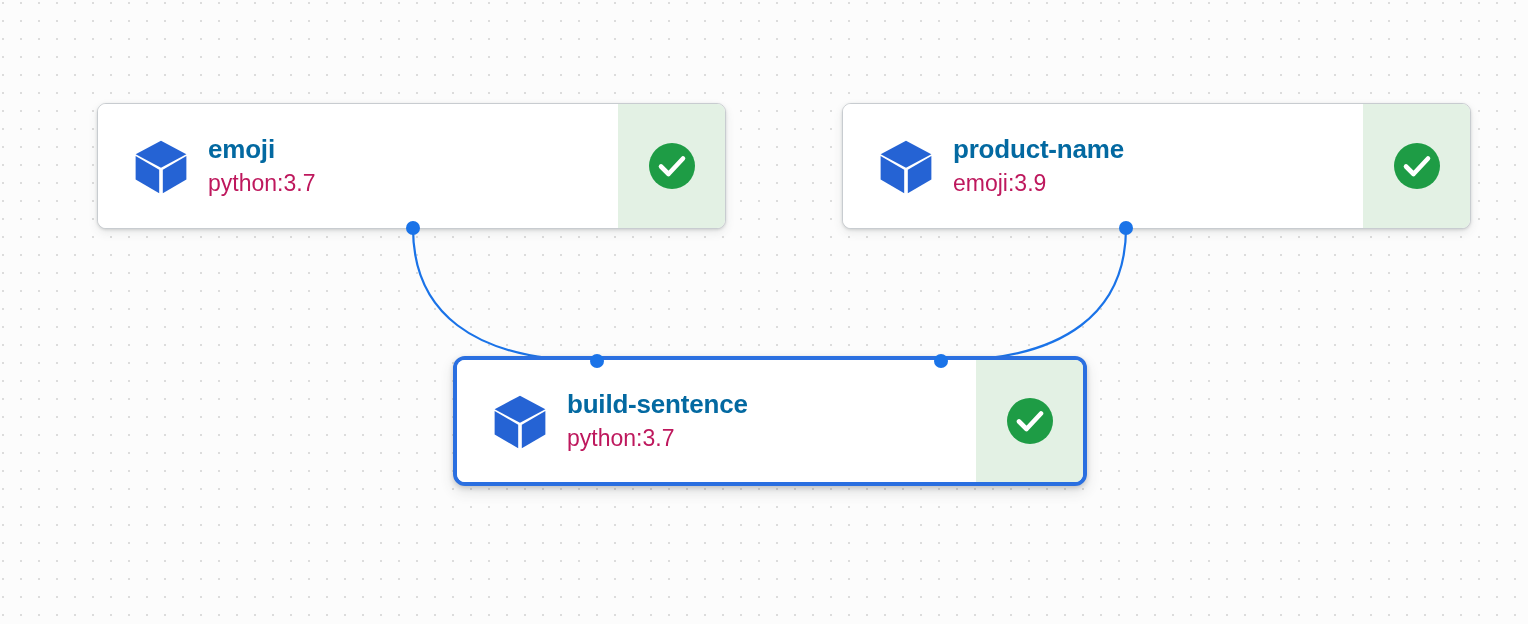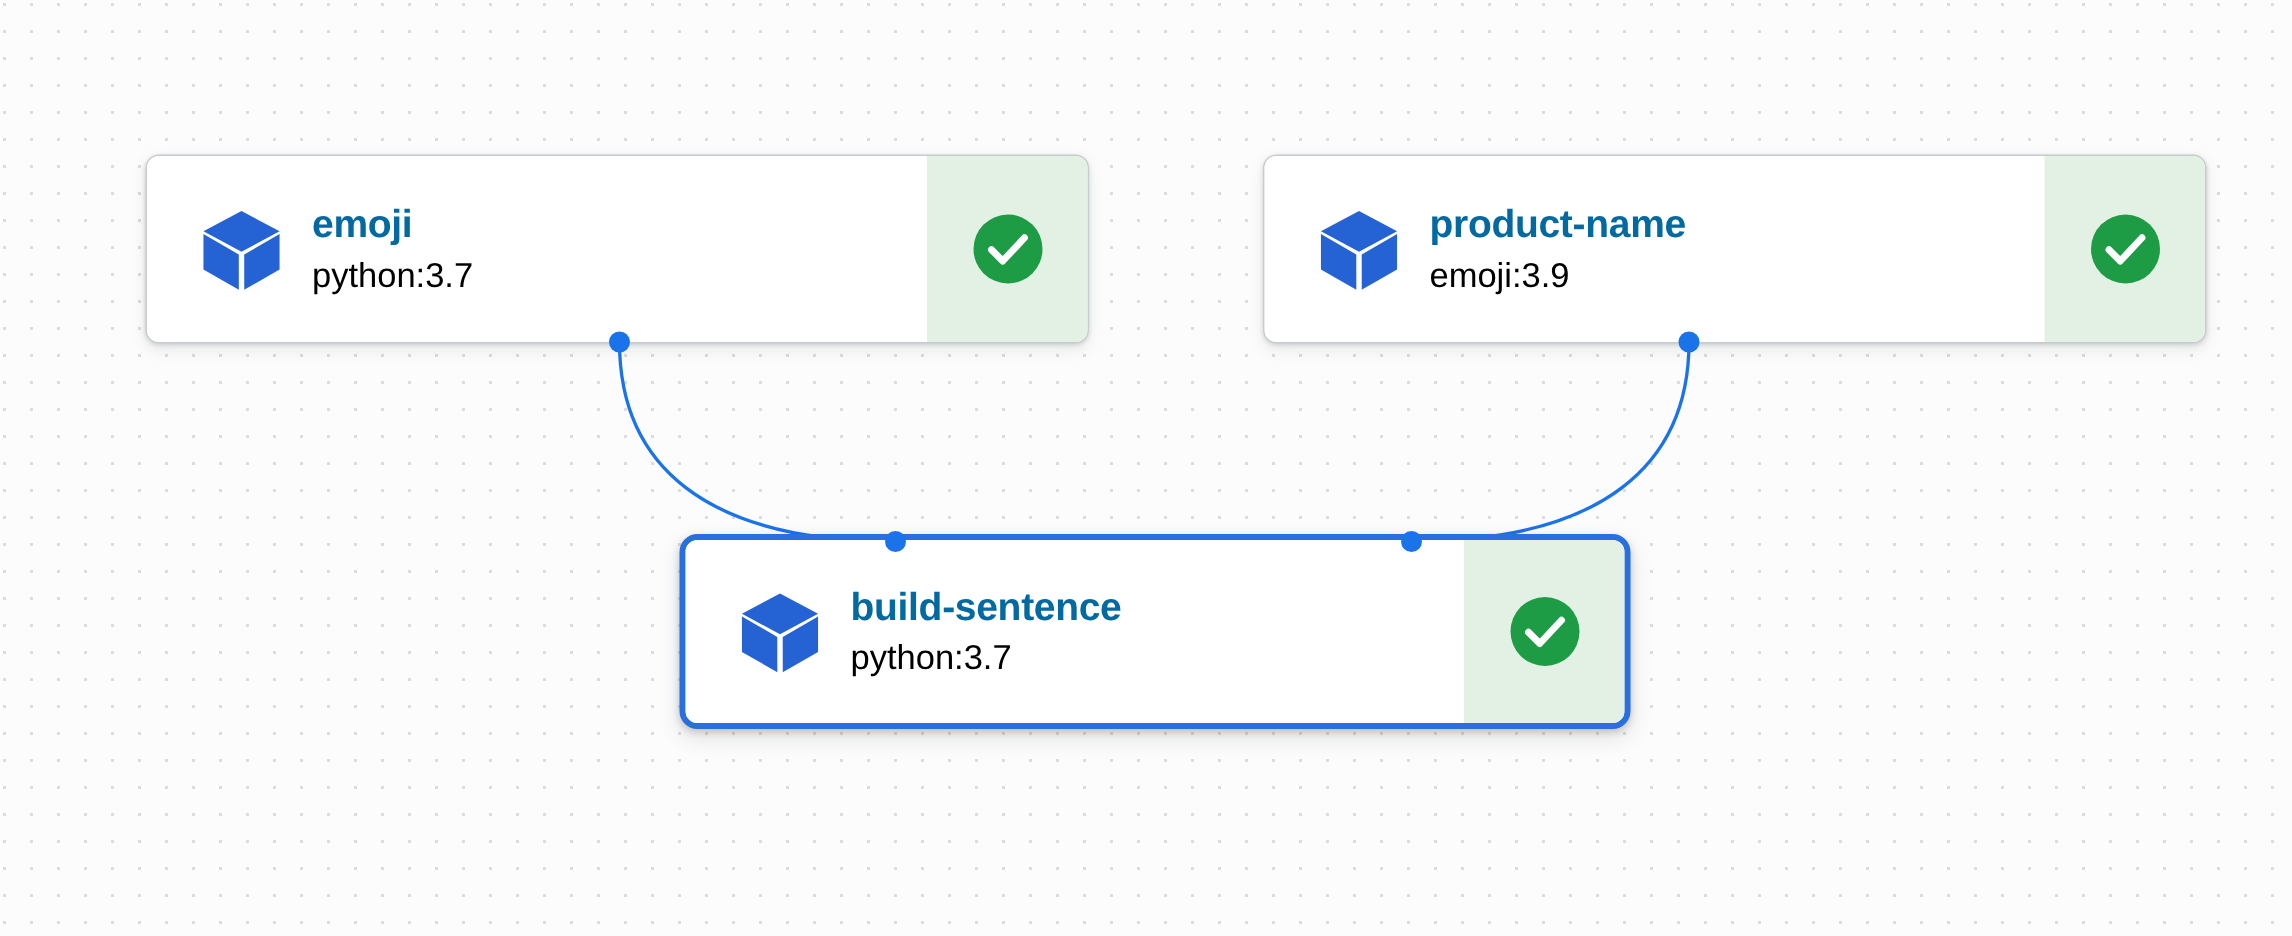--- a/index.html
+++ b/index.html
@@ -89,21 +89,21 @@
     font-size: 26px;
     font-weight: 700;
     color: #0369a1;
     line-height: 1.14;
     letter-spacing: -0.2px;
     white-space: nowrap;
   }
   .node-subtitle {
     font-size: 23px;
     font-weight: 400;
-    color: #000000;
+    color: #be185d;
     line-height: 1.22;
     margin-top: 5px;
     white-space: nowrap;
   }
 
   .node-status {
     flex: 0 0 auto;
     width: 107px;
     display: flex;
     align-items: center;

